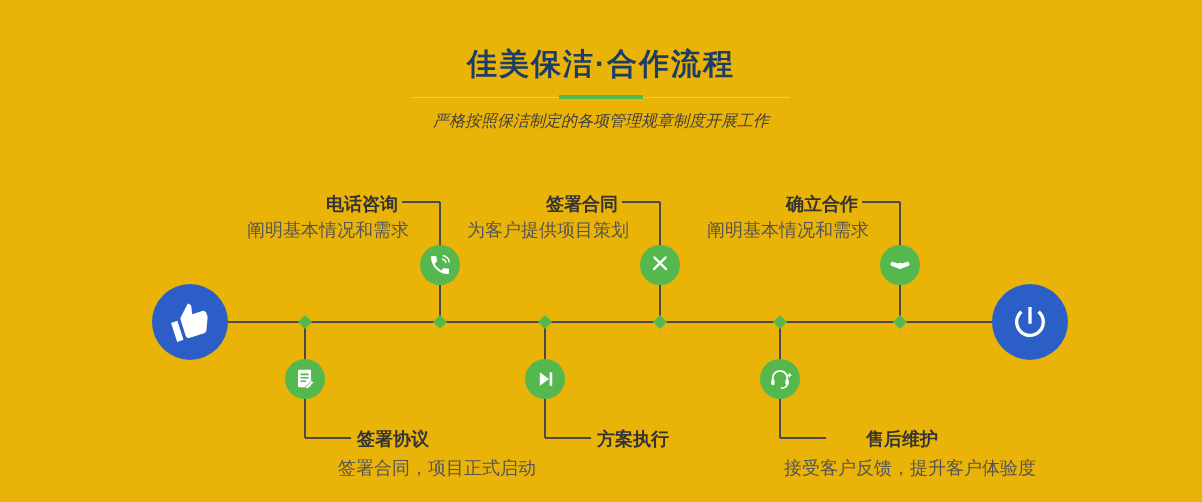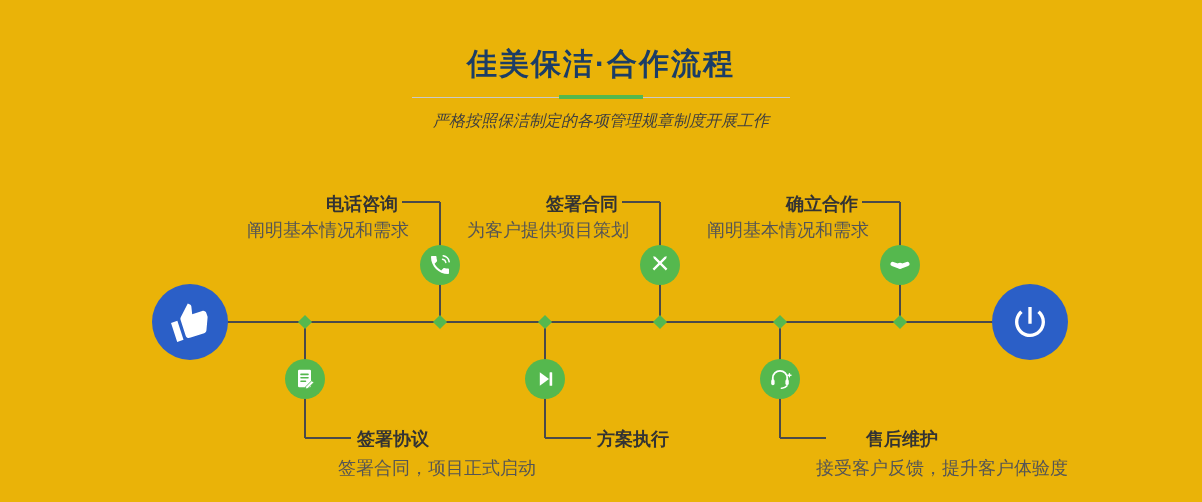--- a/index.html
+++ b/index.html
@@ -131,15 +131,15 @@
   <div class="node" style="left:760px;top:359px;">
     <svg viewBox="0 0 24 24">
       <path d="M4.8 13.5V11a7.2 7.2 0 0 1 14.4 0v2.5" fill="none" stroke="#ffffff" stroke-width="1.8" stroke-linecap="round"></path>
       <rect x="3.2" y="12.2" width="3.4" height="6" rx="1.7" fill="#ffffff"></rect>
       <rect x="17.4" y="12.2" width="3.4" height="6" rx="1.7" fill="#ffffff"></rect>
       <path d="M19 18.8a6.8 6.8 0 0 1-5.6 2.4" fill="none" stroke="#ffffff" stroke-width="1.6" stroke-linecap="round"></path>
       <path d="M21.4 6.6v3.2M19.8 8.2h3.2" stroke="#ffffff" stroke-width="1.4" stroke-linecap="round" fill="none"></path>
     </svg>
   </div>
   <div class="step-label" style="top:427px;left:866px;">售后维护</div>
-  <div class="step-desc" style="top:456px;left:816px;">接受客户反馈，提升客户体验度</div>
+  <div class="step-desc" style="top:456px;left:784px;">接受客户反馈，提升客户体验度</div>
 
 </div>
 
 </body></html>

